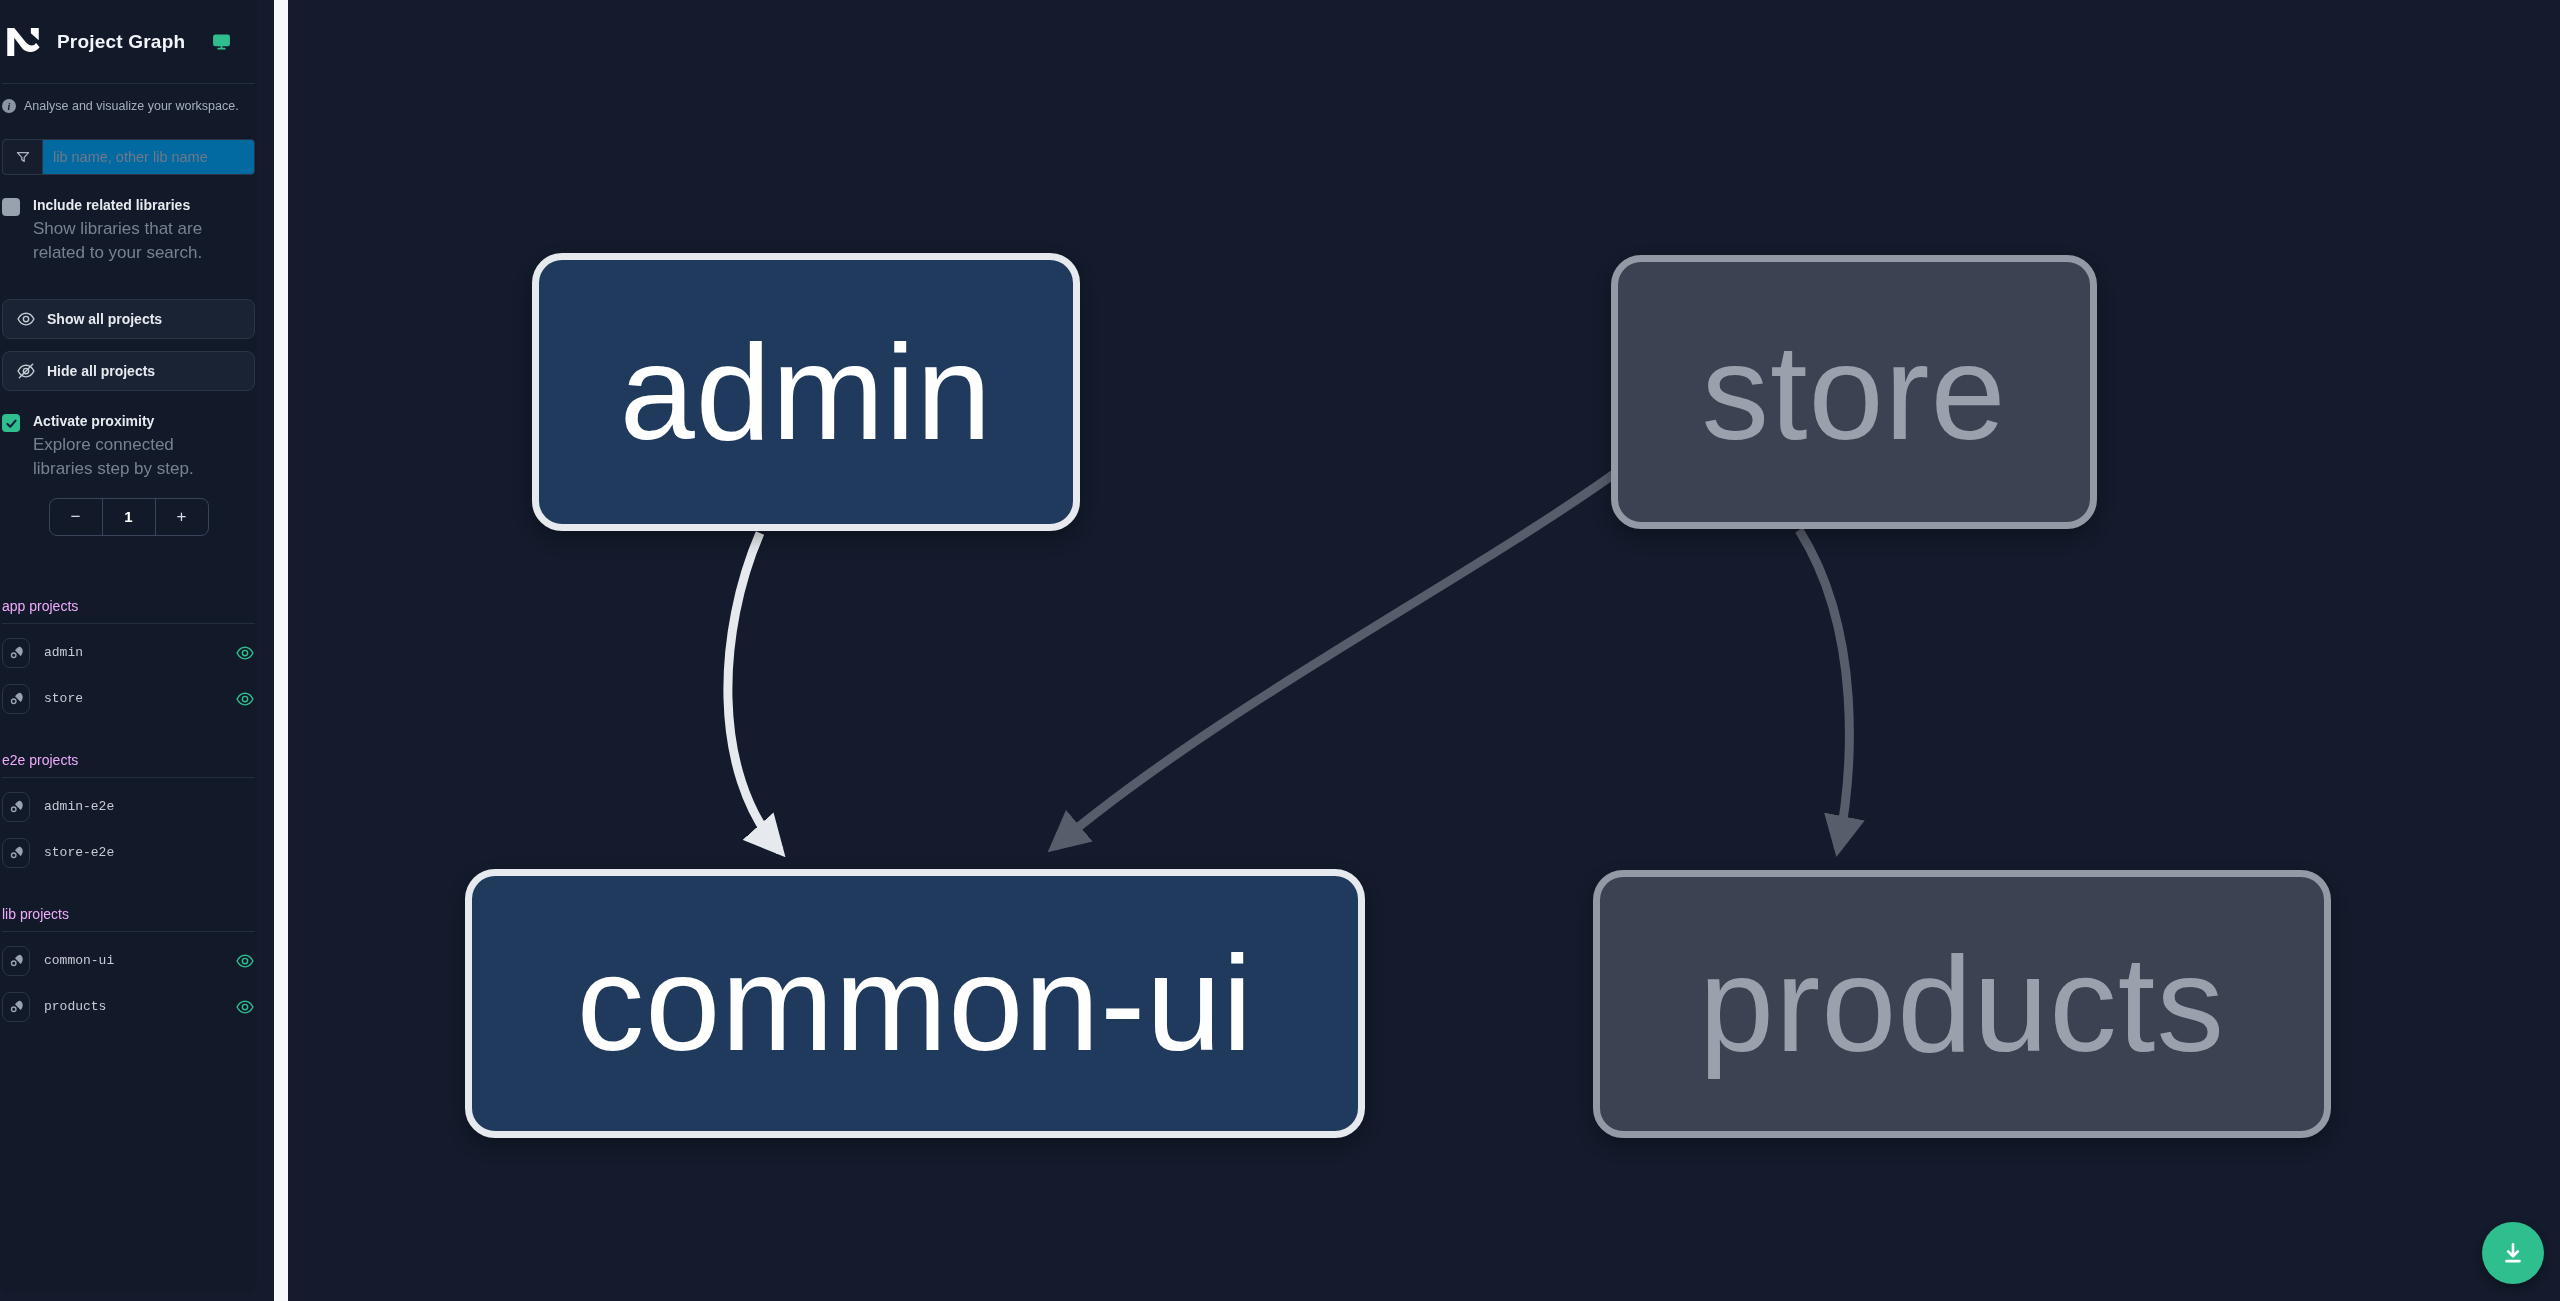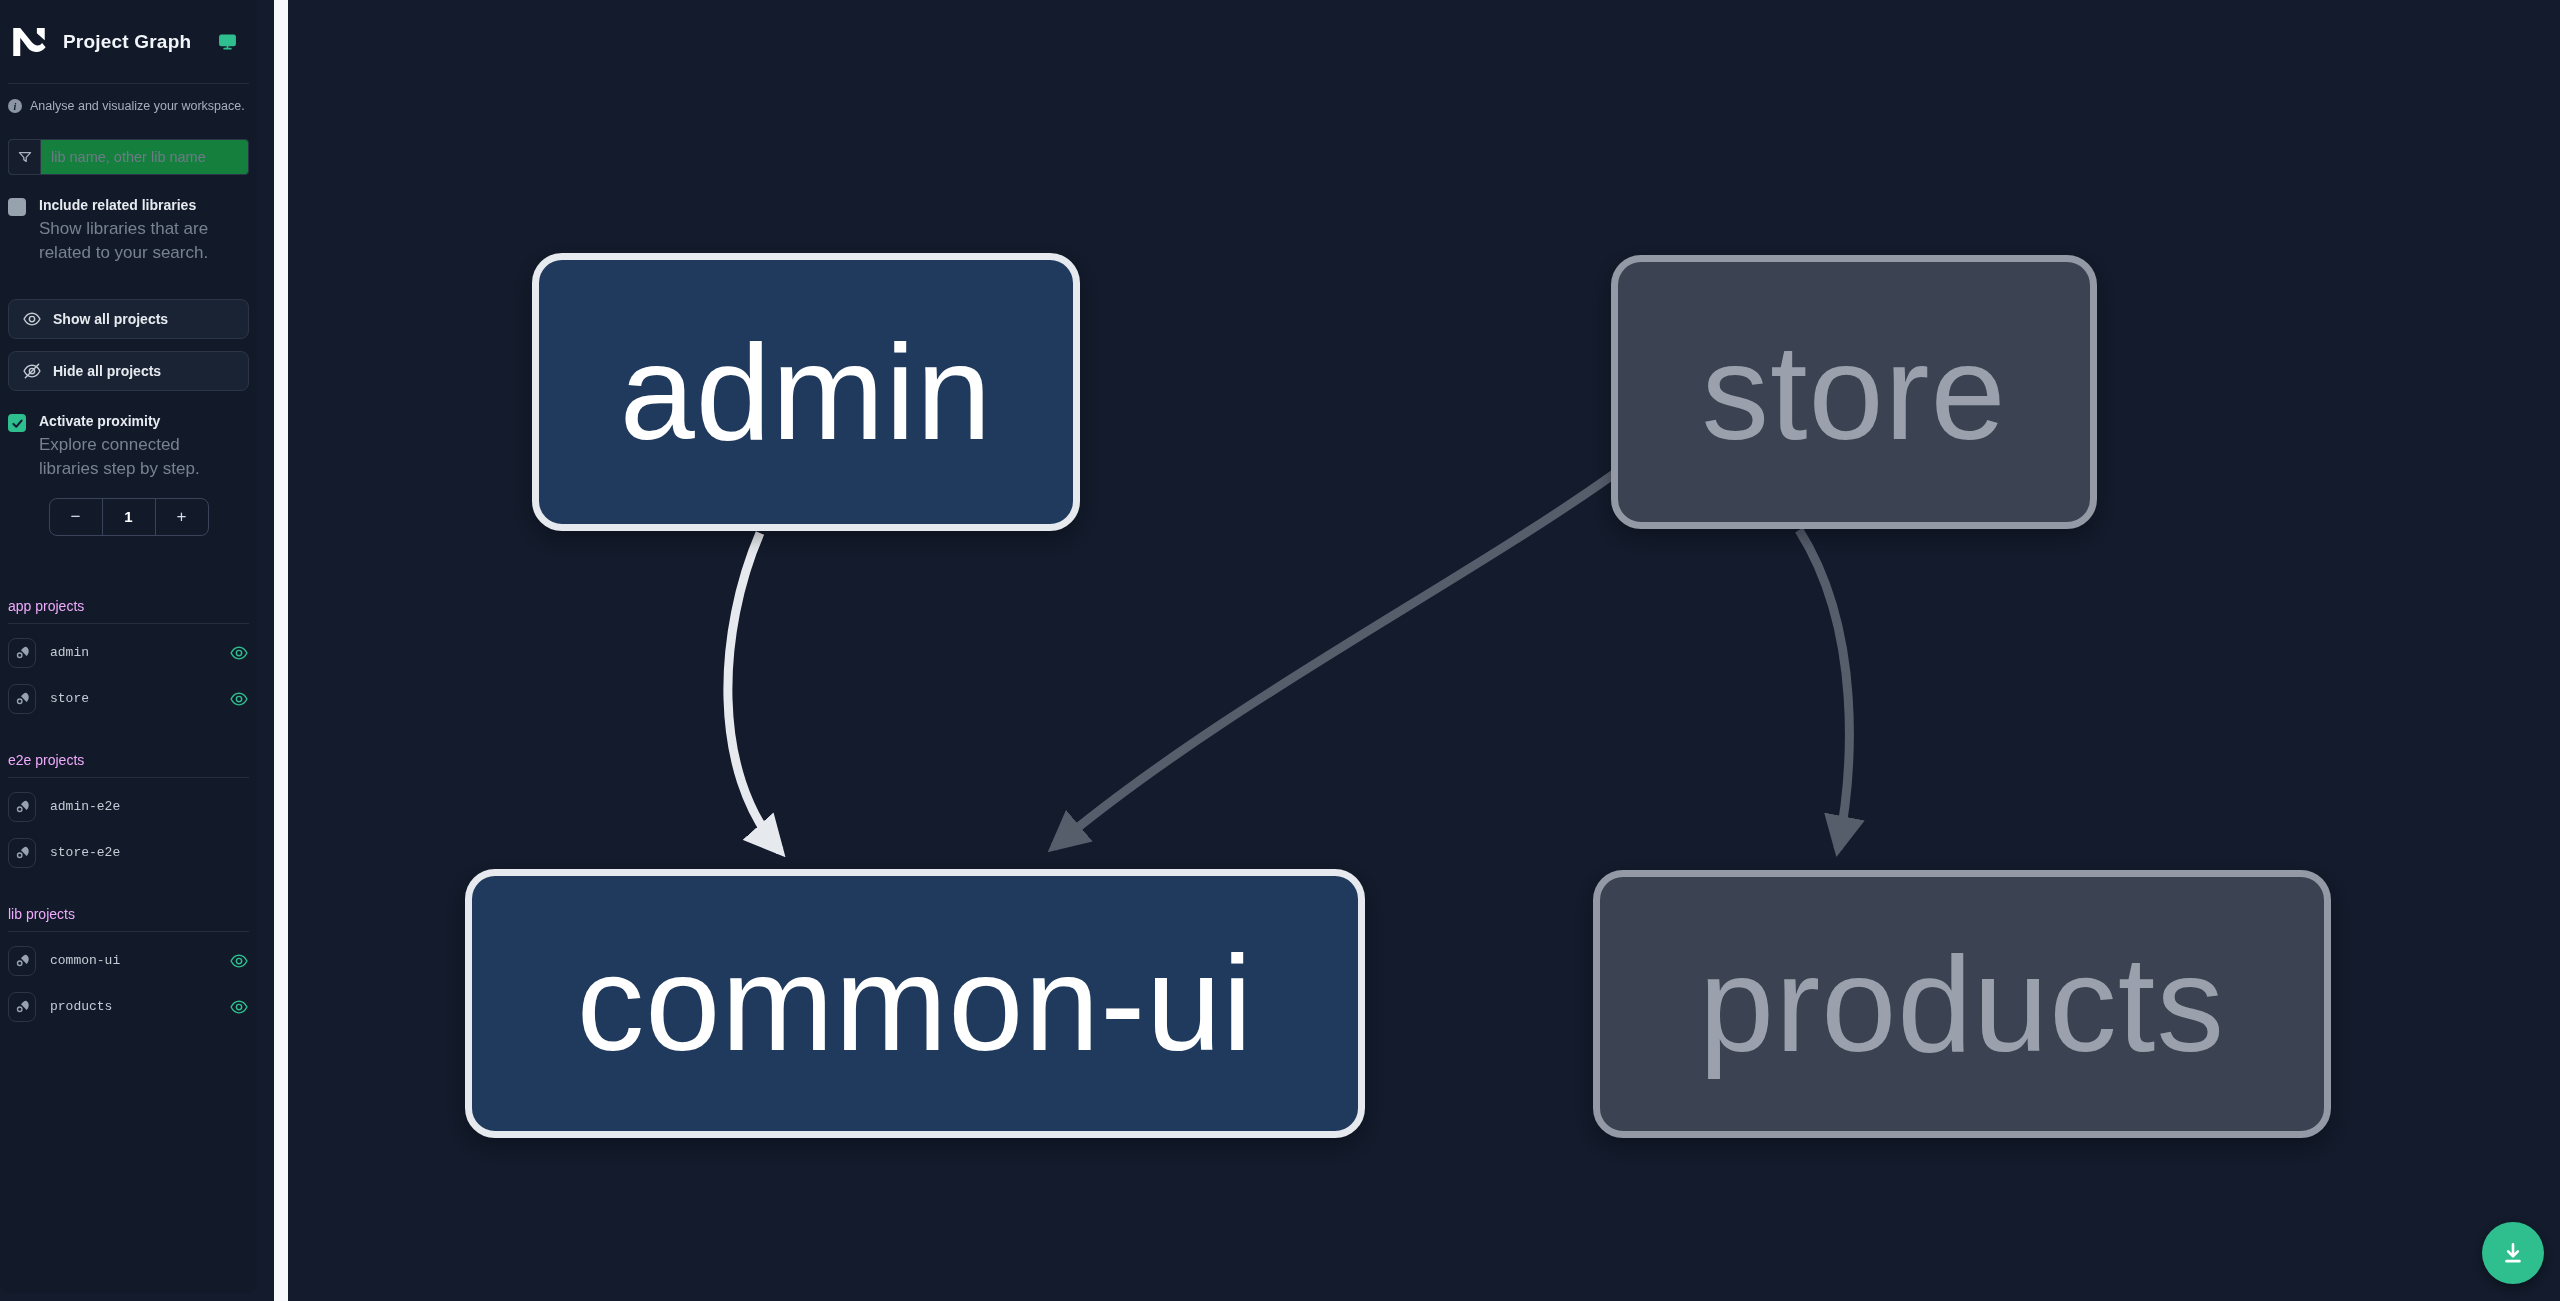--- a/index.html
+++ b/index.html
@@ -7,28 +7,28 @@
     --panel:#1a2333; --border:#2b3547; --text:#e7ebf0; --mutetext:#78828f;
     --nfill:#1f3a5c; --nborder:#e6e9ed; --mfill:#3b4251; --mborder:#939aa5; --mtext:#9aa1ac;
     --efoc:#e6e9ed; --emut:#565d6b;
   }
   *{box-sizing:border-box; margin:0; padding:0;}
   html,body{width:2560px;height:1301px;overflow:hidden;}
   body{background:var(--canvas-bg); font-family:"Liberation Sans", sans-serif; position:relative;}
 
   
   .sidebar{position:absolute;left:0;top:0;width:257px;height:1293px;background:var(--sidebar-bg);
-    padding:0 8px;border-radius:0 0 10px 10px;overflow:hidden;}
+    padding:0 2px;border-radius:0 0 10px 10px;overflow:hidden;}
   .sb-header{height:84px;display:flex;align-items:center;gap:13px;border-bottom:1px solid #232d3f;}
   .sb-title{font-size:19px;font-weight:700;color:#f2f5f9;letter-spacing:.2px;}
   .monitor{margin-left:14px;display:flex;}
   .tagline{margin-top:15px;display:flex;align-items:center;gap:8px;color:#a7afbc;font-size:12.5px;}
   .info-ic{width:14px;height:14px;border-radius:50%;background:#8b95a4;color:#121a2a;font-size:10px;
     font-weight:700;display:flex;align-items:center;justify-content:center;font-family:"Liberation Serif",serif;font-style:italic;flex:0 0 14px;}
-  .filter{margin-top:26px;height:36px;display:flex;background:#15803d;border:1px solid var(--border);
+  .filter{margin-top:26px;height:36px;display:flex;background:#0369a1;border:1px solid var(--border);
     border-radius:4px;overflow:hidden;}
   .fcell{width:40px;background:#161e2d;border-right:1px solid var(--border);display:flex;align-items:center;justify-content:center;color:#aab2bf;}
   .filter input{flex:1;background:transparent;border:0;outline:none;color:var(--text);font-size:14.5px;padding:0 10px;font-family:"Liberation Sans",sans-serif;}
   .filter input::placeholder{color:#6f7989;}
   .opt{display:flex;gap:13px;margin-top:22px;}
   .cb{width:18px;height:18px;border-radius:4px;flex:0 0 18px;margin-top:1px;display:flex;align-items:center;justify-content:center;}
   .cb-gray{background:#98a1ae;}
   .cb-white{background:#ffffff;}
   .cb-teal{background:var(--accent);}
   .opt .lbl{font-size:14px;font-weight:700;color:var(--text);}

